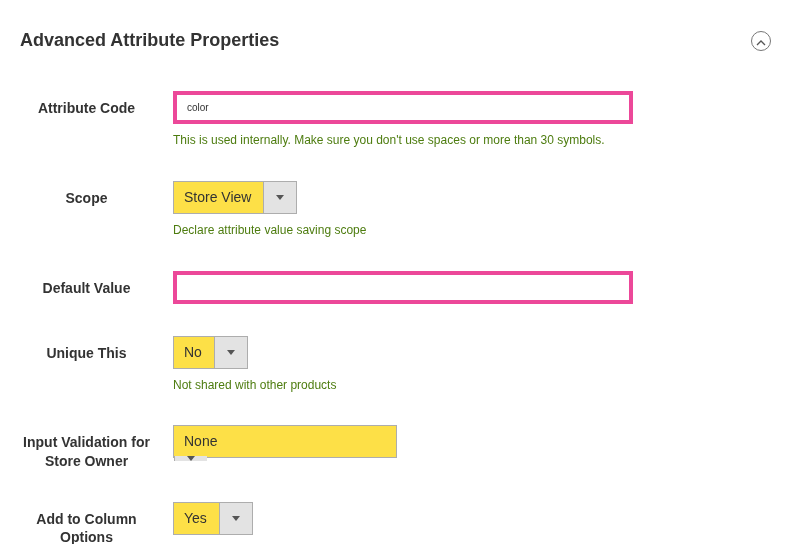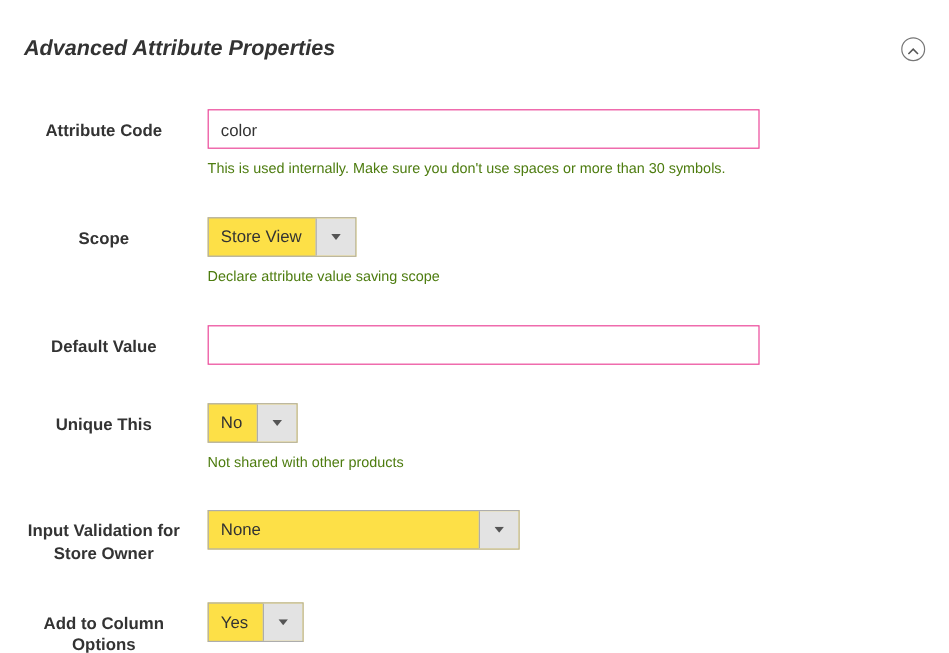--- a/index.html
+++ b/index.html
@@ -14,21 +14,20 @@
       background: #fff;
       width: 791px;
       height: 544px;
       padding: 30px 20px 20px 20px;
     }
     .section-header {
       display: flex;
       justify-content: space-between;
       align-items: center;
       margin-bottom: 40px;
-      font-style: italic;
     }
     .section-title {
       font-size: 18px;
       font-weight: 600;
       color: #333;
     }
     .collapse-icon {
       width: 20px;
       height: 20px;
       border: 1px solid #777;
@@ -59,22 +58,22 @@
       flex-shrink: 0;
     }
     .form-control-wrap {
       flex: 1;
       max-width: 460px;
     }
     .text-input {
       width: 100%;
       height: 33px;
       padding: 6px 10px;
-      border: 1px solid #ec4899;
-      font-size: 14px;
+      border: 4px solid #ec4899;
+      font-size: 10px;
       color: #333;
       font-family: inherit;
     }
     .select-wrap {
       display: inline-flex;
       align-items: stretch;
       border: 1px solid #adadad;
       height: 33px;
       background: #fde047;
     }
@@ -90,21 +89,22 @@
       border-left: 1px solid #adadad;
       display: flex;
       align-items: center;
       justify-content: center;
     }
     .select-arrow svg {
       width: 8px;
       height: 5px;
     }
     .select-wide {
-      width: 260px;
+      width: 224px;
+      flex-direction: column;
     }
     .select-wide .select-value {
       flex: 1;
     }
     .help-text {
       margin-top: 8px;
       font-size: 12px;
       color: #4d7c0f;
       line-height: 1.4;
     }

